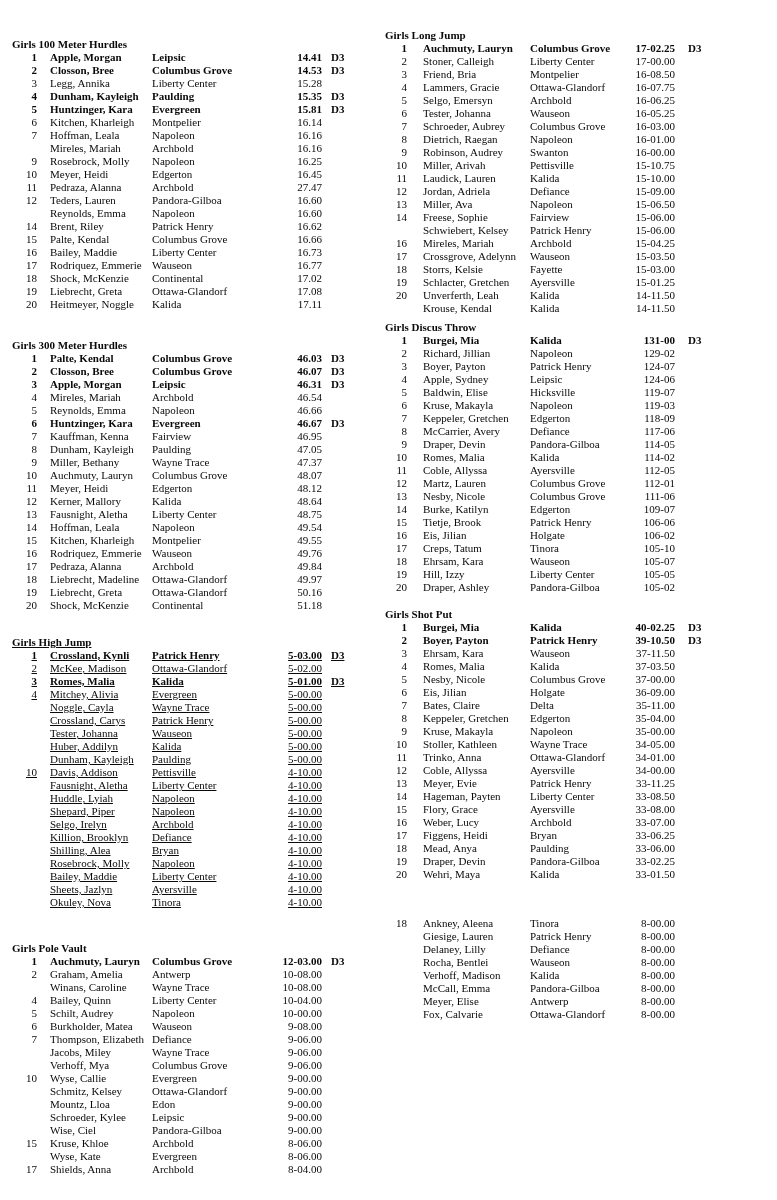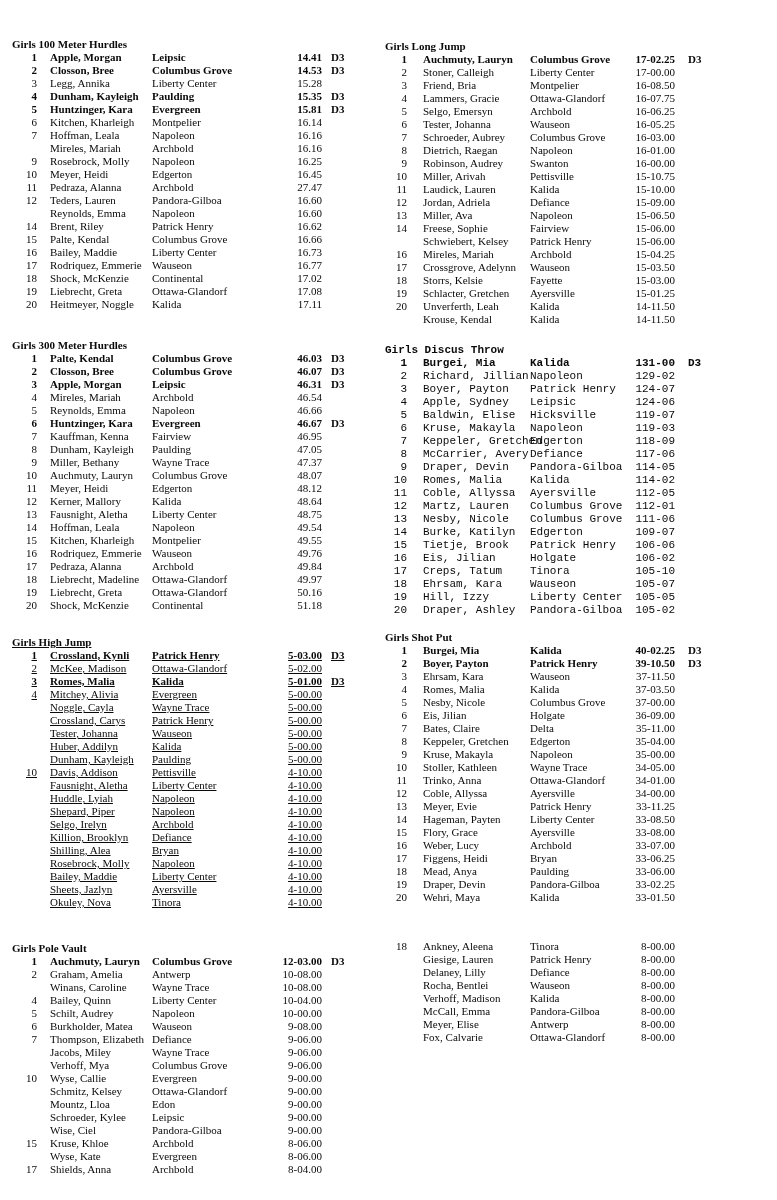--- a/index.html
+++ b/index.html
@@ -8,41 +8,41 @@
     background:#ffffff;
     font-family:"Liberation Serif","DejaVu Serif",serif;
     font-size:11px;
     line-height:13px;
     color:#0a0a0a;
     position:relative;
     overflow:hidden;
   }
   .col{position:absolute;top:38px;}
   .col-left{left:12px;width:341px;}
-  .col-right{left:385px;top:40px;width:330px;}
+  .col-right{left:385px;top:29px;width:330px;}
   .sec-title{font-weight:bold;white-space:nowrap;}
   .row{
     display:grid;
     white-space:nowrap;
   }
   .col-left .row{grid-template-columns:25px 115px 125px 45px 31px;}
   .col-right .row{grid-template-columns:22px 123px 93px 52px 40px;}
   .cell{overflow:visible;}
   .cell.rank{text-align:right;}
   .col-left .cell.name{padding-left:13px;}
   .col-right .cell.name{padding-left:16px;}
   .cell.mark{text-align:right;}
   .col-left .cell.tag{padding-left:9px;}
   .col-right .cell.tag{padding-left:13px;}
   .row.q{font-weight:bold;}
   
   .col-left .sec:nth-child(2){margin-top:28px;}
   .col-left .sec:nth-child(3){margin-top:24px;text-decoration:underline;}
   .col-left .sec:nth-child(4){margin-top:33px;}
-  .col-right .sec:nth-child(2){margin-top:18px;font-family:Liberation Mono, monospace;}
+  .col-right .sec:nth-child(2){margin-top:6px;}
   .col-right .sec:nth-child(3){margin-top:14px;}
   .col-right .sec:nth-child(4){margin-top:36px;}
 </style>
 </head>
 <body>
 
 <div>
   <div class="col col-left">
       <div class="sec">
         <div class="sec-title">Girls 100 Meter Hurdles</div>

